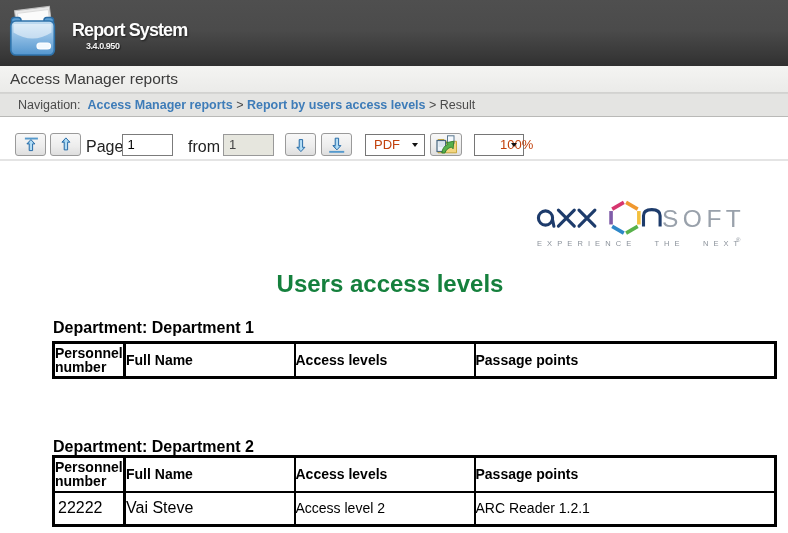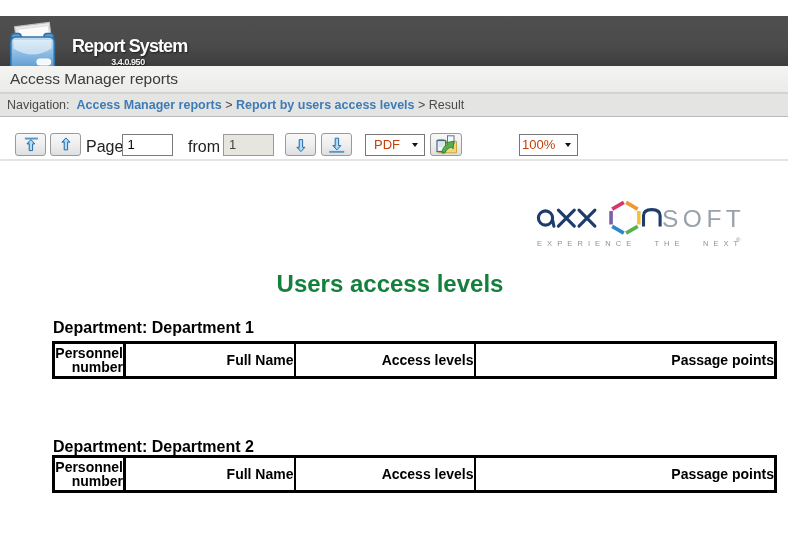--- a/index.html
+++ b/index.html
@@ -1,33 +1,33 @@
 <!DOCTYPE html>
 <html><head>
 <meta charset="utf-8">
 <style>
   * { margin:0; padding:0; box-sizing:border-box; }
   html,body { width:788px; height:533px; background:#fff; overflow:hidden;
     font-family:"Liberation Sans", sans-serif; }
   .abs { position:absolute; }
   
   #hdr { position:absolute; left:0; top:0; width:788px; height:66px;
-    background:linear-gradient(#4f4f4f 0%, #4b4b4b 45%, #383838 85%, #303030 100%);margin-top:16px; }
+    background:linear-gradient(#4f4f4f 0%, #4b4b4b 45%, #383838 85%, #303030 100%); }
   #rstitle { position:absolute; left:72px; top:20px; font-size:18px; font-weight:bold;
     color:#fdfdfd; letter-spacing:-0.9px; text-shadow:1px 1px 2px rgba(0,0,0,.6); }
-  #rsver { position:absolute; left:69px; top:40.5px; width:118px; text-align:center;
+  #rsver { position:absolute; left:86px; top:40.5px; width:118px; text-align:left;
     font-size:9px; font-weight:bold; color:#f2f2f2; letter-spacing:-0.45px;
     text-shadow:1px 1px 1px rgba(0,0,0,.6); }
   
   #bar2 { position:absolute; left:0; top:66px; width:788px; height:27px;
     background:linear-gradient(#f4f4f2,#ebebe9); border-bottom:1px solid #d2d2d0;
     font-size:15.5px; color:#3c3c3c; line-height:26px; padding-left:10px; }
   #nav { position:absolute; left:0; top:93px; width:788px; height:23.5px;
     background:#e4e4e2; border-top:1px solid #d5d5d3; border-bottom:1px solid #b9b9b7;
-    font-size:12.5px; color:#4a4a4a; line-height:22px; padding-left:7px; }
+    font-size:12.5px; color:#4a4a4a; line-height:22px; padding-left:18px; }
   #nav a { color:#3e7cb8; font-weight:bold; text-decoration:none; }
   
   #tb { position:absolute; left:0; top:117px; width:788px; height:44px;
     background:#fff; border-bottom:2px solid #e4e4e4; }
   .tbtn { position:absolute; top:15.5px; width:31px; height:23.5px;
     background:linear-gradient(#f8f8f8, #ececec 60%, #dedede 100%);
     border:1px solid #9a9a9a; border-radius:3px; }
   .tbtn svg { position:absolute; left:0; top:0; }
   .tblbl { position:absolute; top:21px; font-size:16px; color:#222; }
   .tbin { position:absolute; top:16.5px; width:51px; height:22px;
@@ -43,21 +43,21 @@
     font-size:24px; font-weight:bold; color:#15803d; white-space:nowrap; }
   .dept { position:absolute; left:53px; font-size:16px; line-height:16px; font-weight:bold; color:#000000;
     white-space:nowrap; }
   table.rep { position:absolute; left:52px; width:722px; border-collapse:collapse;
     table-layout:fixed; }
   table.rep col.c1 { width:71px; } table.rep col.c2 { width:170px; }
   table.rep col.c3 { width:180px; } table.rep col.c4 { width:301px; }
   table.rep { border:3px solid #000; }
   table.rep th, table.rep td { border:2px solid #000; overflow:hidden; }
   table.rep th.c1, table.rep td.c1 { border-right:3px solid #000; }
-  table.rep th { font-size:14px; font-weight:bold; text-align:right;
+  table.rep th { font-size:14px; font-weight:bold; text-align:left;
     vertical-align:middle; height:35px; line-height:14px; }
   table.rep td { height:34px; vertical-align:middle; text-align:left; }
   td.d1 { font-size:16px; padding-left:3px; }
   td.d2 { font-size:16px; padding-left:0; }
   td.d3, td.d4 { font-size:14px; padding-left:0; }
 </style>
 </head>
 <body>
 <div id="hdr">
   <svg class="abs" style="left:9px;top:3px" width="48" height="56" viewBox="0 0 48 56">
@@ -120,21 +120,21 @@
   <div class="tbsel" style="left:365px; width:60px; padding-left:8px;">PDF<span class="car"></span></div>
   <div class="tbtn" style="left:430px; width:32px;">
     <svg width="30" height="21.5" viewBox="0 0 30 21.5">
       <path d="M7 5.5 h6 l1.5 1.8 h11 v11.5 h-18.5 z" fill="#f3d580" stroke="#c8a83c" stroke-width="1"></path>
       <rect x="16.5" y="1.8" width="6.5" height="7.5" fill="#f4f9fe" stroke="#5a7890" stroke-width="1"></rect>
       <rect x="6" y="6.5" width="8.5" height="11" fill="#eef4fb" stroke="#4a6880" stroke-width="1.2"></rect>
       <path d="M7.5 8 h5.5 M7.5 10 h5.5 M7.5 12 h5.5" stroke="#b9cbda" stroke-width="0.8"></path>
       <path d="M10.8 19 Q11.6 12.4 16.8 10.4 L15.2 8.7 L22.8 7.2 L22.1 14.8 L20.3 13 Q15 14.8 13.9 19 Z" fill="#56b04c" stroke="#2f7a28" stroke-width="0.9"></path>
     </svg>
   </div>
-  <div class="tbsel" style="left:474px; width:59px; padding-left:2px;margin-left:45px;">100%<span class="car"></span></div>
+  <div class="tbsel" style="left:474px; width:50px; padding-left:25px;">100%<span class="car"></span></div>
 </div>
 
 <svg class="abs" style="left:535px; top:195px" width="212" height="55" viewBox="535 195 212 55">
   <g fill="none" stroke="#1d3b6b" stroke-width="3.1">
     <circle cx="545.5" cy="218" r="7.1"></circle>
     <path d="M552.6 220 L553.9 226.3" stroke-linecap="round"></path>
     <path d="M558.4 210.2 L574.3 226.2 M574.3 210.2 L558.4 226.2" stroke-linecap="round"></path>
     <path d="M579 210.2 L594.9 226.2 M594.9 210.2 L579 226.2" stroke-linecap="round"></path>
     <path d="M643.5 226.5 L643.5 215.8 Q643.5 209.6 651.8 209.6 Q660.1 209.6 660.1 215.8 L660.1 226.5"></path>
   </g>
@@ -179,14 +179,20 @@
       <col class="c3">
       <col class="c4">
     </colgroup>
   <tbody>
       <tr>
         <th class="c1">Personnel<br>number</th>
         <th>Full Name</th>
         <th>Access levels</th>
         <th>Passage points</th>
       </tr>
+  <tr>
+        <td class="c1 d1">22222</td>
+        <td class="d2">Vai Steve</td>
+        <td class="d3">Access level 2</td>
+        <td class="d4">ARC Reader 1.2.1</td>
+      </tr>
 </tbody>
   </table>
 
 </body></html>

